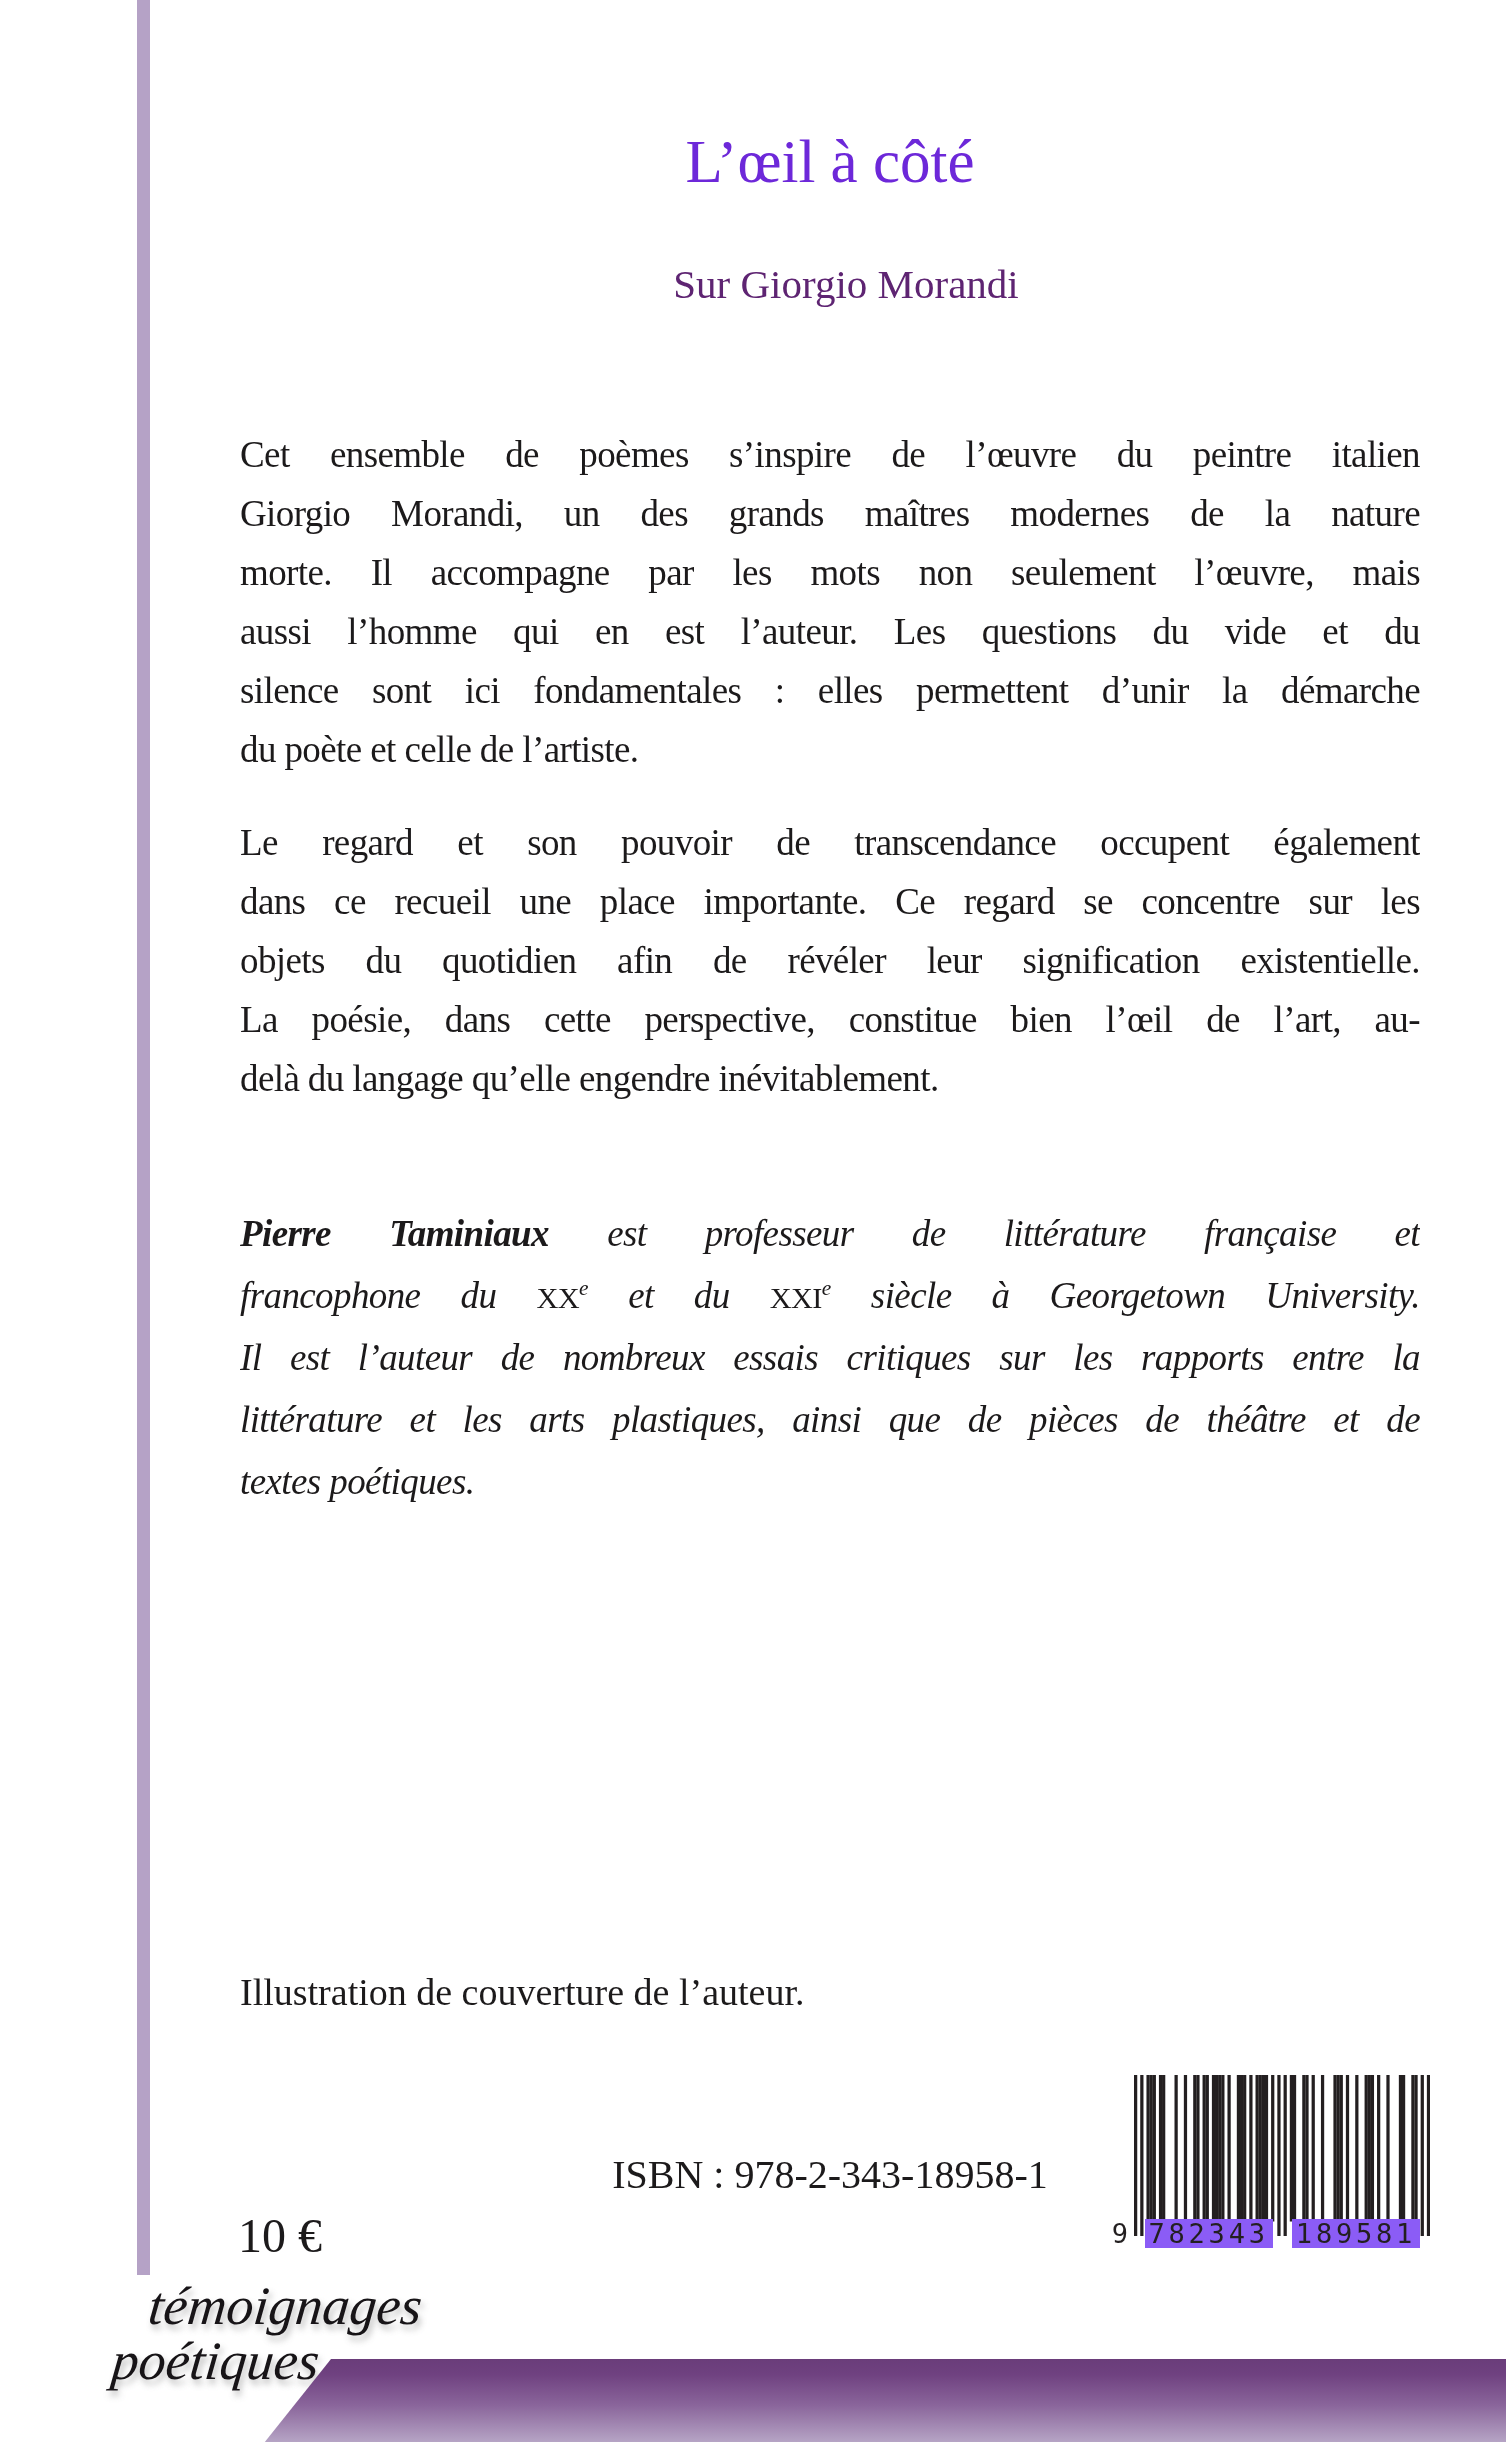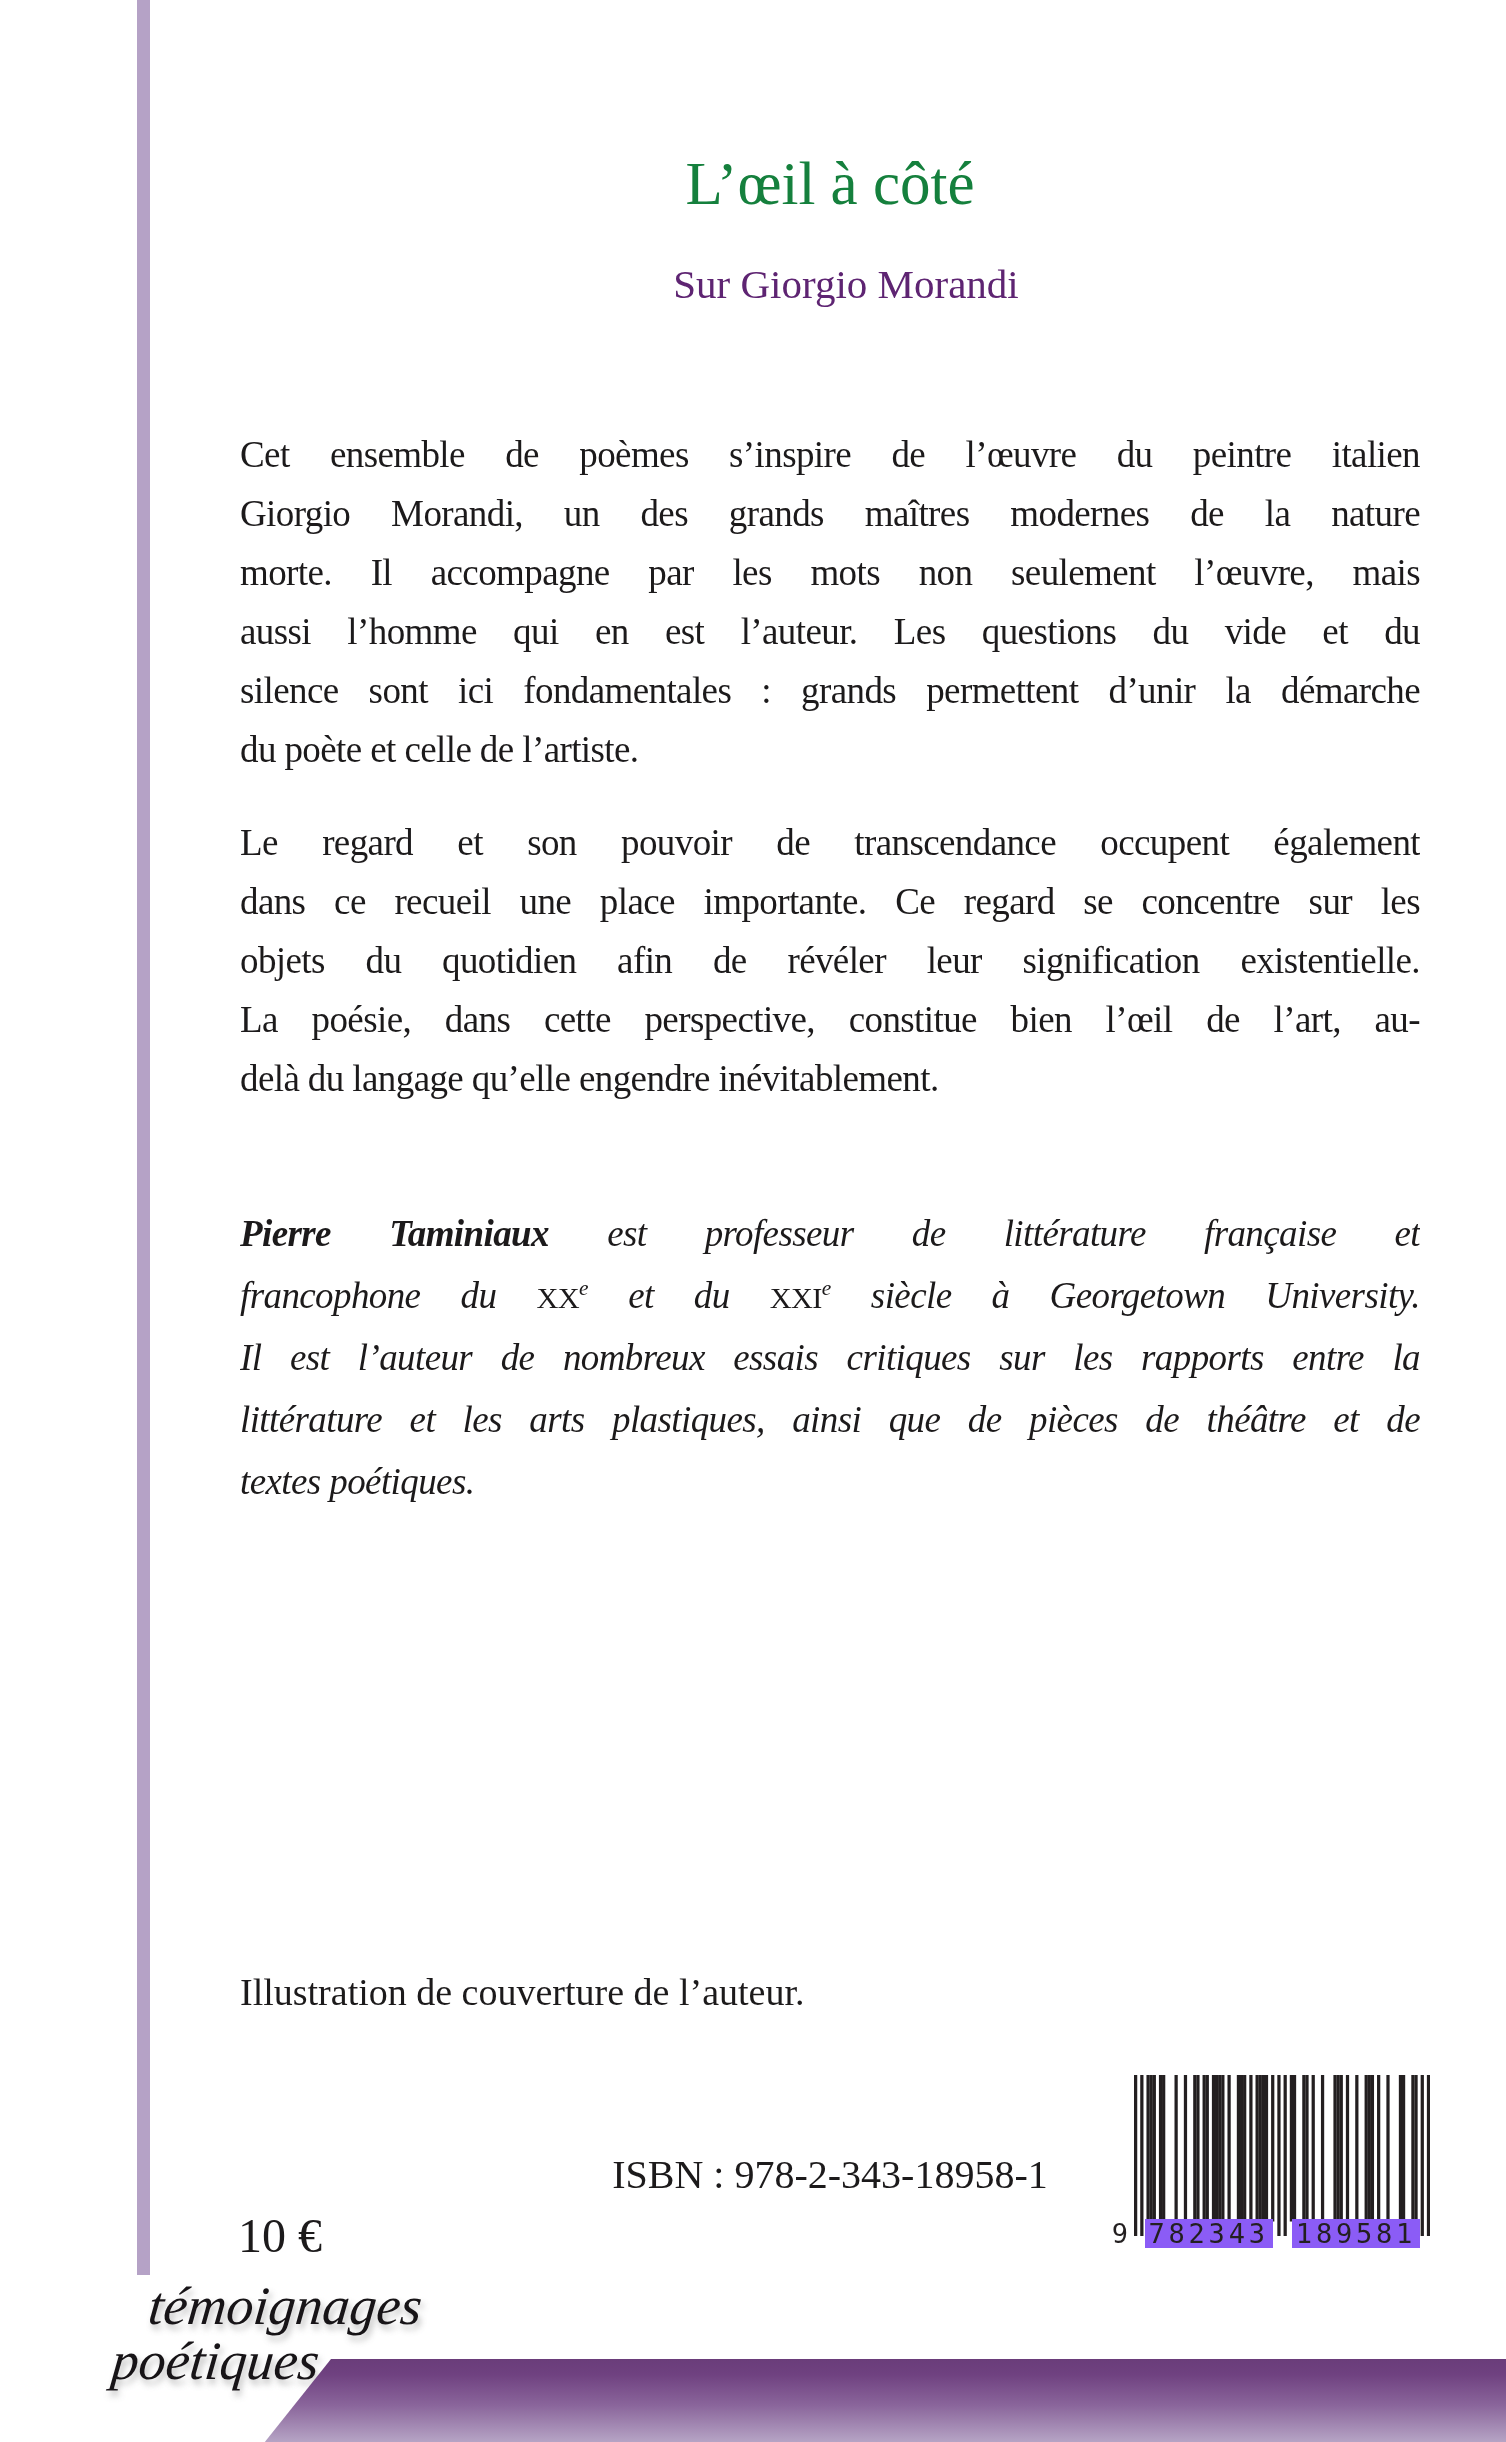--- a/index.html
+++ b/index.html
@@ -80,29 +80,29 @@
     clip-path:polygon(331px 0, 1506px 0, 1506px 84px, 264px 84px);
   }
 </style>
 </head>
 <body>
 
 <div class="page">
 
   <div class="spine-strip" style="background: rgb(181, 162, 198);"></div>
 
-  <h1 class="textcol title" style="color: #15803d; margin-top: 22px;">L’œil à côté</h1>
+  <h1 class="textcol title" style="color: #6d28d9;">L’œil à côté</h1>
   <h2 class="textcol subtitle" style="color: rgb(94, 36, 114);">Sur Giorgio Morandi</h2>
 
   <div class="textcol para p1">
     <div class="jline">Cet ensemble de poèmes s’inspire de l’œuvre du peintre italien</div>
     <div class="jline">Giorgio Morandi, un des grands maîtres modernes de la nature</div>
     <div class="jline">morte. Il accompagne par les mots non seulement l’œuvre, mais</div>
     <div class="jline">aussi l’homme qui en est l’auteur. Les questions du vide et du</div>
-    <div class="jline">silence sont ici fondamentales : grands permettent d’unir la démarche</div>
+    <div class="jline">silence sont ici fondamentales : elles permettent d’unir la démarche</div>
     <div class="jline last">du poète et celle de l’artiste.</div>
   </div>
 
   <div class="textcol para p2">
     <div class="jline">Le regard et son pouvoir de transcendance occupent également</div>
     <div class="jline">dans ce recueil une place importante. Ce regard se concentre sur les</div>
     <div class="jline">objets du quotidien afin de révéler leur signification existentielle.</div>
     <div class="jline">La poésie, dans cette perspective, constitue bien l’œil de l’art, au-</div>
     <div class="jline last">delà du langage qu’elle engendre inévitablement.</div>
   </div>

